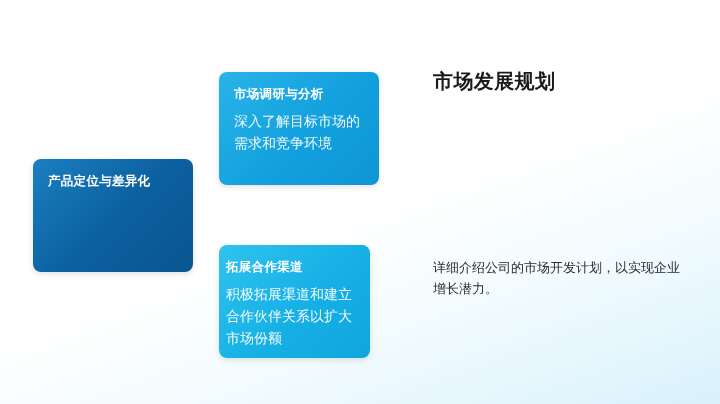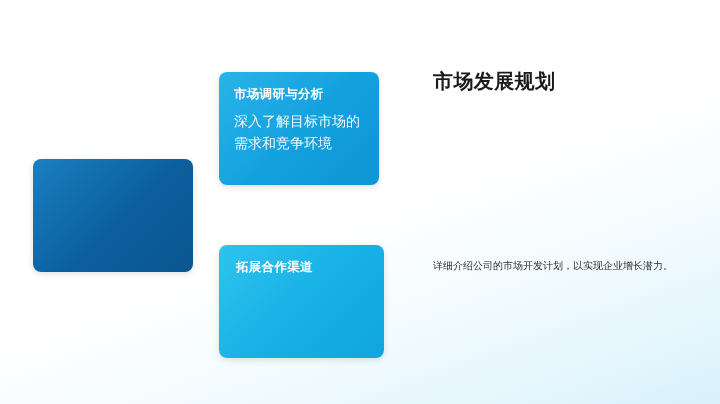--- a/index.html
+++ b/index.html
@@ -63,60 +63,62 @@
     left: 219px;
     top: 72px;
     width: 160px;
     height: 113px;
     padding: 14px 15px 0 15px;
     background: linear-gradient(135deg, #29b4e8 0%, #12a0de 55%, #0f95d4 100%);
   }
   #card-channel {
     left: 219px;
     top: 245px;
-    width: 165px;
+    width: 151px;
     height: 113px;
-    padding: 14px 15px 0 17px;
+    padding: 14px 15px 0 7px;
     background: linear-gradient(135deg, #2fc3ee 0%, #16b0e6 55%, #10a5dd 100%);
   }
 
   .right-heading {
     position: absolute;
     left: 433px;
     top: 68px;
     font-size: 20px;
     font-weight: bold;
     color: #1a1a1a;
     letter-spacing: 0.4px;
   }
   .right-desc {
     position: absolute;
     left: 433px;
     top: 258px;
     width: 255px;
-    font-size: 10px;
+    font-size: 13px;
     line-height: 1.6;
     color: #2b2b2b;
   }
 </style>
 </head>
 <body>
 
 <div class="slide">
 
 
   <div class="card" id="card-product">
+    <div class="card-title">产品定位与差异化</div>
   </div>
 
   <div class="card" id="card-research">
     <div class="card-title">市场调研与分析</div>
     <div class="card-body">深入了解目标市场的需求和竞争环境</div>
   </div>
 
   <div class="card" id="card-channel">
     <div class="card-title">拓展合作渠道</div>
+    <div class="card-body">积极拓展渠道和建立合作伙伴关系以扩大市场份额</div>
   </div>
 
   <div class="right-heading">市场发展规划</div>
 
   <div class="right-desc">详细介绍公司的市场开发计划，以实现企业增长潜力。</div>
 
 </div>
 
 </body></html>

